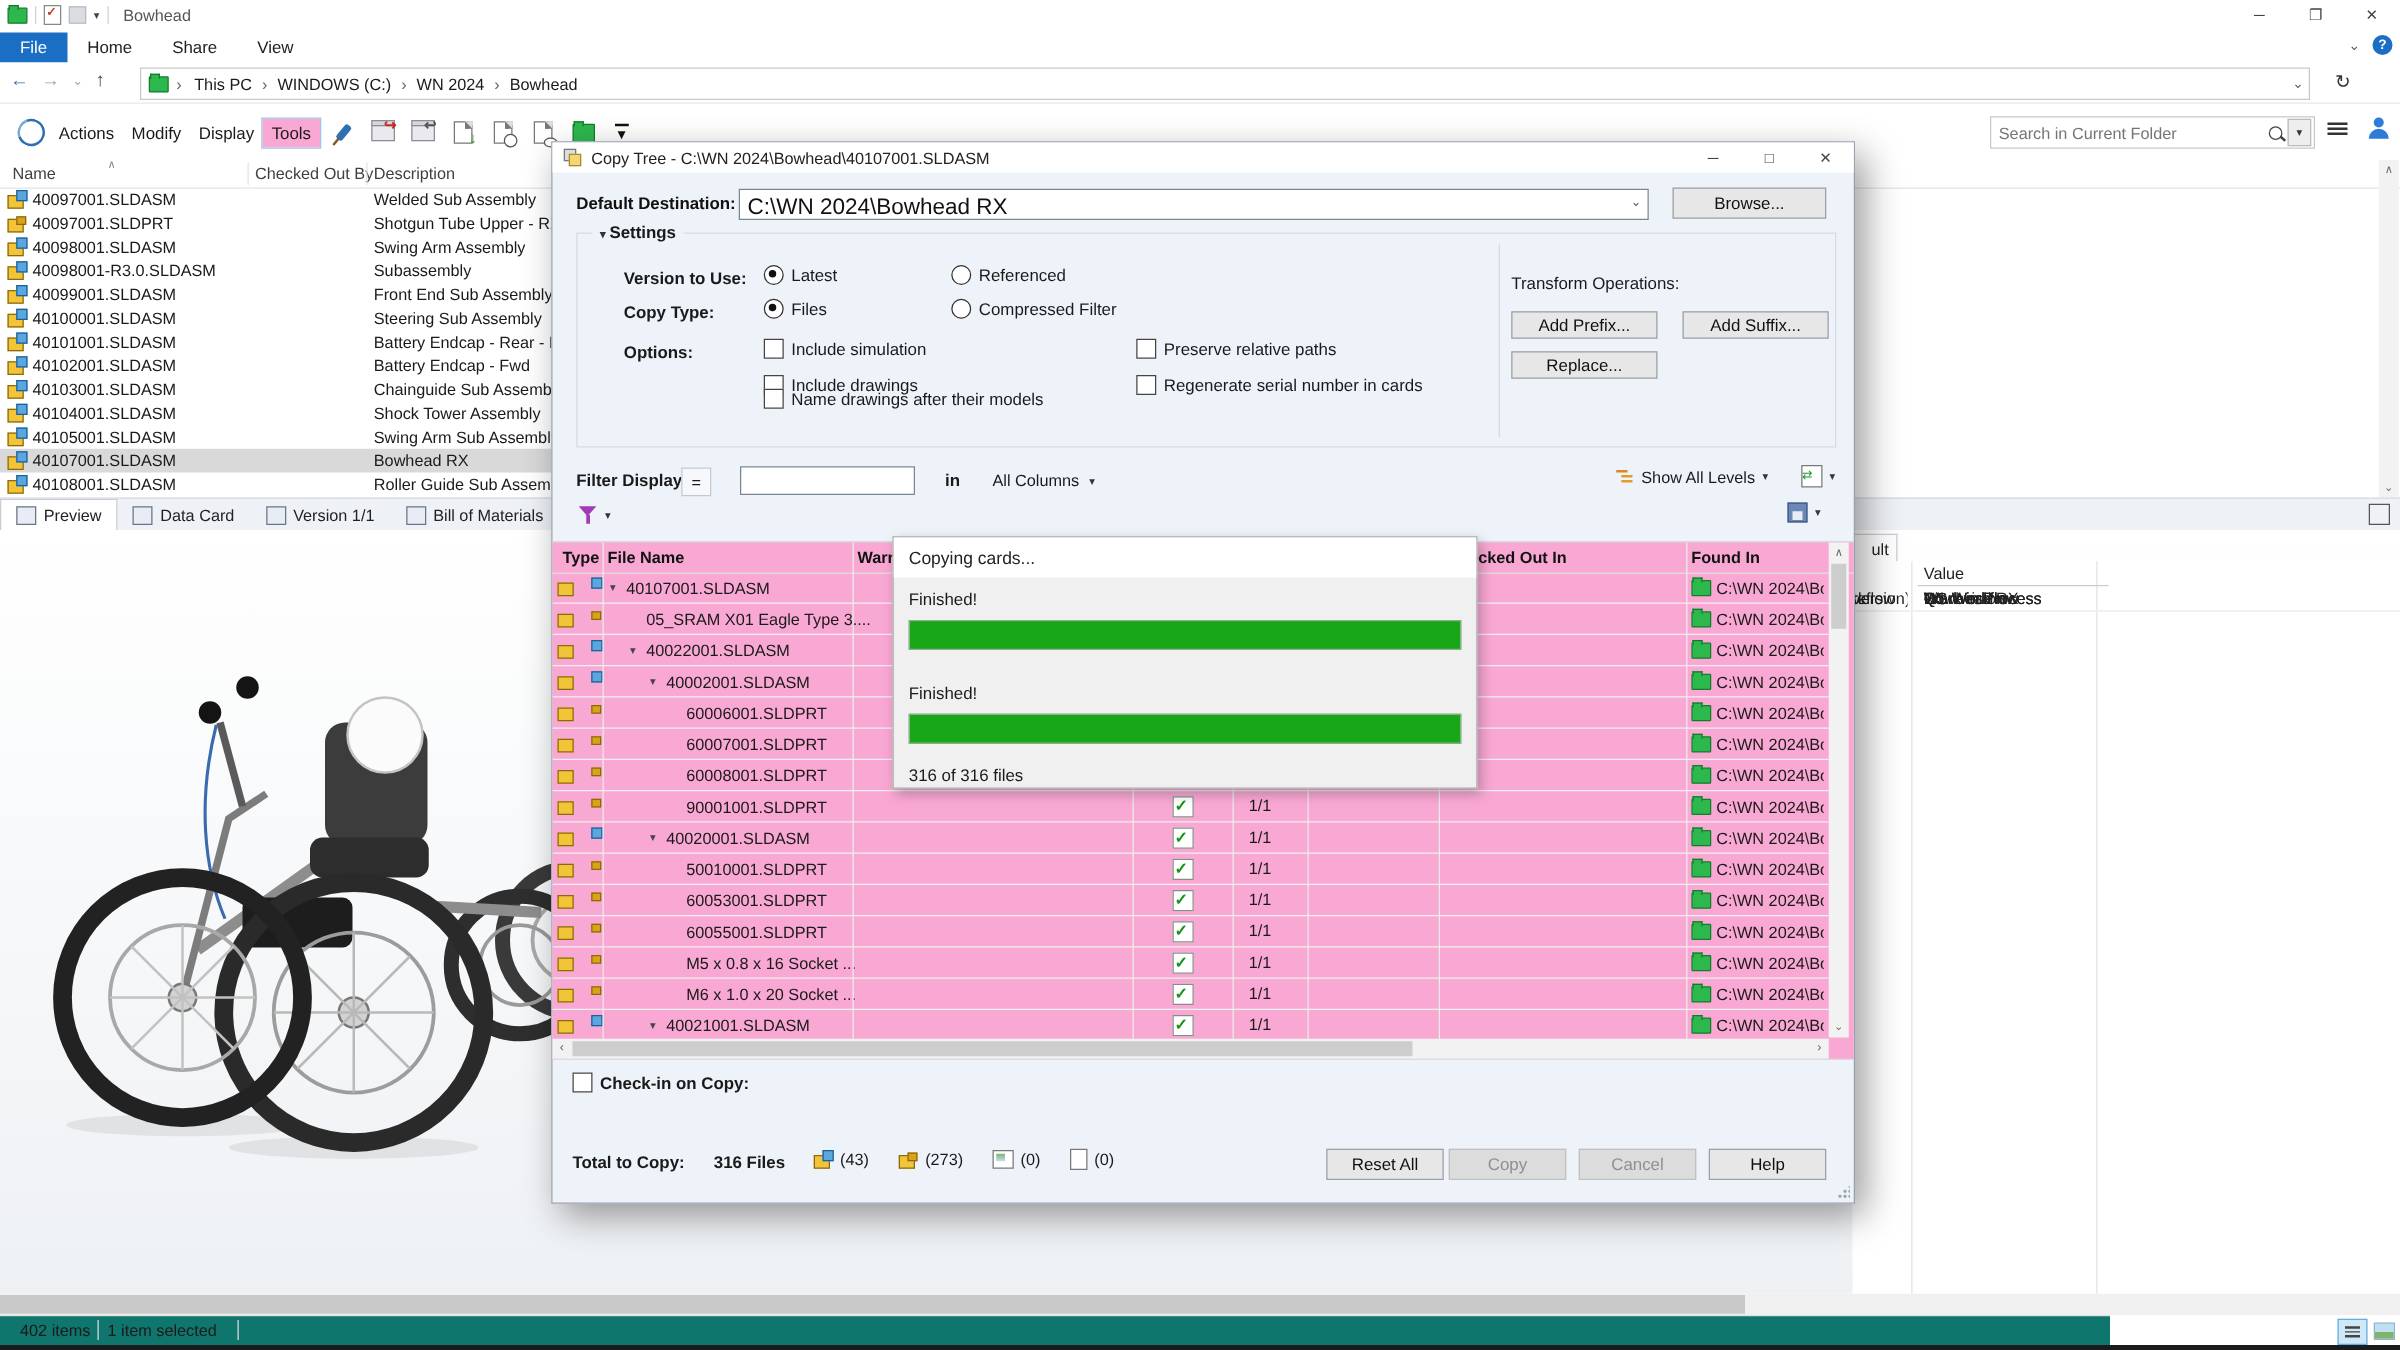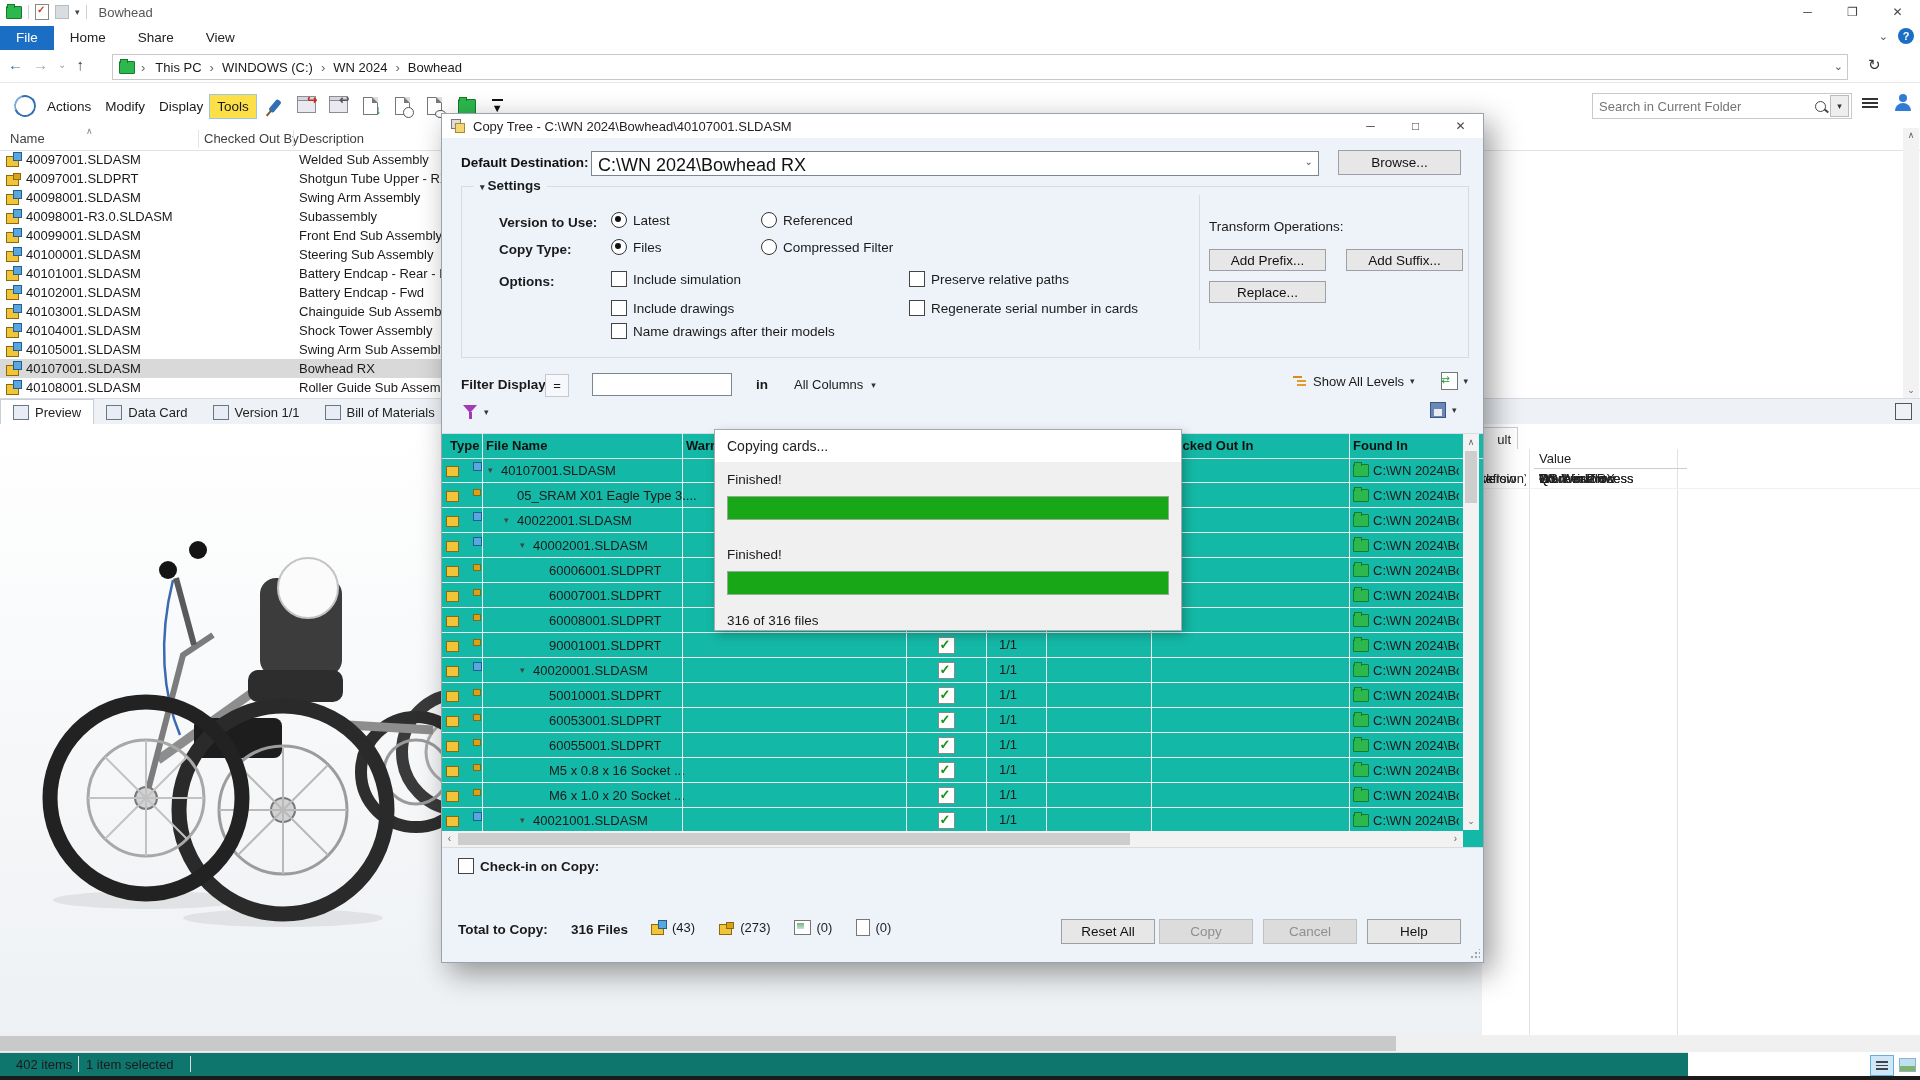--- a/index.html
+++ b/index.html
@@ -36,21 +36,21 @@
            display:flex;align-items:center;padding-left:6px;gap:4px;}
   .crumbs{display:flex;align-items:center;}
   .crumb{padding:0 4px;white-space:nowrap;}
   .crumb:not(:last-child)::after{content:"\203A";color:#666;margin-left:8px;}
   .addr-caret{position:absolute;right:4px;top:5px;color:#555;font-size:11px;}
   .refreshbtn{position:absolute;left:1868px;top:6px;color:#333;font-size:15px;}
   
   .pdmrow{position:absolute;left:0;top:88px;width:1920px;height:36px;background:#fff;}
   .pdm-left{position:absolute;left:8px;top:4px;display:flex;align-items:center;gap:2px;height:28px;}
   .pdm-menu{padding:4px 7px;font-size:13.5px;}
-  .pdm-menu.act-true{background:#fde047;outline:1px solid #9cc6e8;}
+  .pdm-menu.act-true{background:#f9a8d4;outline:1px solid #9cc6e8;}
   .tbicon{width:26px;height:24px;display:flex;align-items:center;justify-content:center;margin-left:4px;position:relative;}
   .sync{width:18px;height:18px;border:2.5px solid #2f6fb4;border-radius:50%;border-left-color:#79a9d9;transform:rotate(25deg);}
   .pin{width:6px;height:14px;background:#2f6fb4;transform:rotate(40deg);border-radius:2px;position:relative;}
   .pin::after{content:"";position:absolute;left:2px;bottom:-6px;width:2px;height:7px;background:#7a5b2f;}
   .box3{width:17px;height:12px;background:#e9e9ef;border:1px solid #8c8c96;position:relative;}
   .box3::before{content:"";position:absolute;left:-1px;top:-4px;width:17px;height:3px;background:#d7d7df;border:1px solid #8c8c96;}
   .arr-red{position:absolute;right:-2px;top:-7px;color:#c42b1c;font-weight:bold;font-size:12px;}
   .arr-gray{position:absolute;right:-2px;top:-7px;color:#555;font-weight:bold;font-size:12px;}
   .pagei{width:13px;height:16px;background:#fff;border:1px solid #777;position:relative;}
   .pagei::before{content:"";position:absolute;right:-1px;top:-1px;border:3px solid #ddd;border-left-color:#777;border-bottom-color:#777;}
@@ -160,21 +160,21 @@
   .lvlico i:nth-child(3){left:4px;top:9px;width:9px;}
   .ficon-x{width:15px;height:16px;background:#fff;border:1px solid #777;position:relative;}
   .ficon-x::after{content:"⇄";position:absolute;left:0px;top:1px;font-size:10px;color:#1c9a2e;}
   .ficon-save{width:14px;height:14px;background:#6b87b8;border:1px solid #3c577f;position:relative;}
   .ficon-save::after{content:"";position:absolute;left:3px;top:6px;width:8px;height:7px;background:#e9edf3;}
   .funnel{position:absolute;left:21px;top:290px;width:16px;height:16px;}
   .funnel::before{content:"";position:absolute;left:0;top:1px;border-left:7px solid transparent;border-right:7px solid transparent;border-top:8px solid #a33bb5;}
   .funnel::after{content:"";position:absolute;left:6px;top:8px;width:3px;height:7px;background:#a33bb5;}
   .funnel-caret{position:absolute;left:42px;top:293px;font-size:9px;color:#333;}
   
-  .ttable{position:absolute;left:0px;top:319px;width:1041px;height:413px;background:#14b8a6;border-top:1px solid #d7dbe2;border-bottom:1px solid #d7dbe2;}
+  .ttable{position:absolute;left:0px;top:319px;width:1041px;height:413px;background:#f9a8d4;border-top:1px solid #d7dbe2;border-bottom:1px solid #d7dbe2;}
   .thead{position:absolute;left:0;top:0;width:100%;height:24px;border-bottom:1px solid #e0e0e0;font-weight:bold;color:#111;}
   .thead span{position:absolute;top:4px;font-size:13px;}
   .trows{position:absolute;left:0;top:24px;width:1021px;height:372px;overflow:hidden;}
   .trow{position:relative;height:24px;border-bottom:1px solid #efefef;}
   .c-type{position:absolute;left:4px;top:4px;width:36px;text-align:center;}
   .c-name{position:absolute;left:40px;top:0;width:200px;height:24px;display:flex;align-items:center;white-space:nowrap;overflow:hidden;}
   .c-name .caret{width:13px;font-size:9px;color:#444;flex:none;}
   .ind-0{padding-left:6px;}.ind-1{padding-left:22px;}.ind-2{padding-left:38px;}.ind-3{padding-left:54px;}
   .c-chk{position:absolute;left:464px;top:0;width:80px;height:24px;display:flex;align-items:center;justify-content:center;}
   .chk{width:15px;height:15px;border:1px solid #8a8a8a;background:#fff;position:relative;}
@@ -1027,21 +1027,21 @@
       <span class="pfiles">316 of 316 files</span>
     </div>
   </div>
 
 </div>
 
 <style>
   
   .vopt:nth-of-type(1){left:149px;top:25px;} .vopt:nth-of-type(2){left:299px;top:25px;}
   .copt:nth-of-type(1){left:149px;top:52px;} .copt:nth-of-type(2){left:299px;top:52px;}
-  .oc1:nth-of-type(1){left:149px;top:84px;} .oc1:nth-of-type(2){left:149px;top:113px;} .oc1:nth-of-type(3){left:149px;top:136px;text-align:right;}
+  .oc1:nth-of-type(1){left:149px;top:84px;} .oc1:nth-of-type(2){left:149px;top:113px;} .oc1:nth-of-type(3){left:149px;top:124px;text-align:right;}
   .oc2:nth-of-type(1){left:447px;top:84px;} .oc2:nth-of-type(2){left:447px;top:113px;}
   .xbtn:nth-of-type(1){left:747px;top:62px;} .xbtn:nth-of-type(2){left:884px;top:62px;} .xbtn:nth-of-type(3){left:747px;top:94px;}
   .dlg-btn:nth-of-type(1){left:619px;} .dlg-btn:nth-of-type(2){left:717px;} .dlg-btn:nth-of-type(3){left:821px;} .dlg-btn:nth-of-type(4){left:925px;}
   
   .cicon{display:inline-block;}
   .cic-asm{width:16px;height:15px;position:relative;}
   .cic-asm::before{content:"";position:absolute;left:0;bottom:0;width:11px;height:9px;background:#f2c437;border:1px solid #8a6a10;}
   .cic-asm::after{content:"";position:absolute;right:0;top:0;width:7px;height:7px;background:#5aa7e0;border:1px solid #1f5f94;}
   .cic-prt{width:16px;height:15px;position:relative;}
   .cic-prt::before{content:"";position:absolute;left:0;bottom:0;width:11px;height:9px;background:#f2c437;border:1px solid #8a6a10;}

